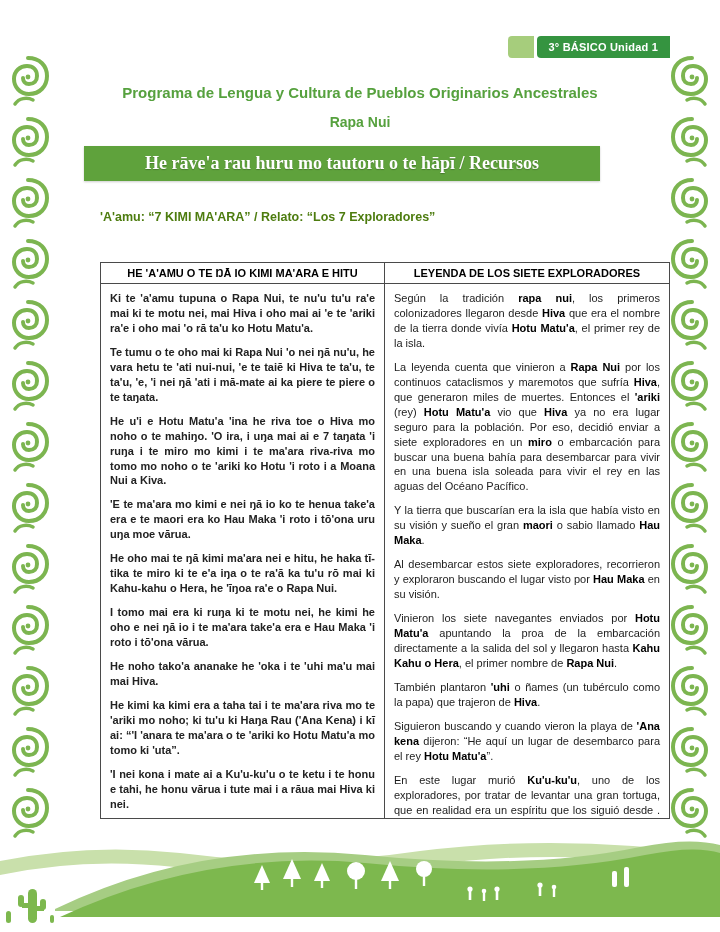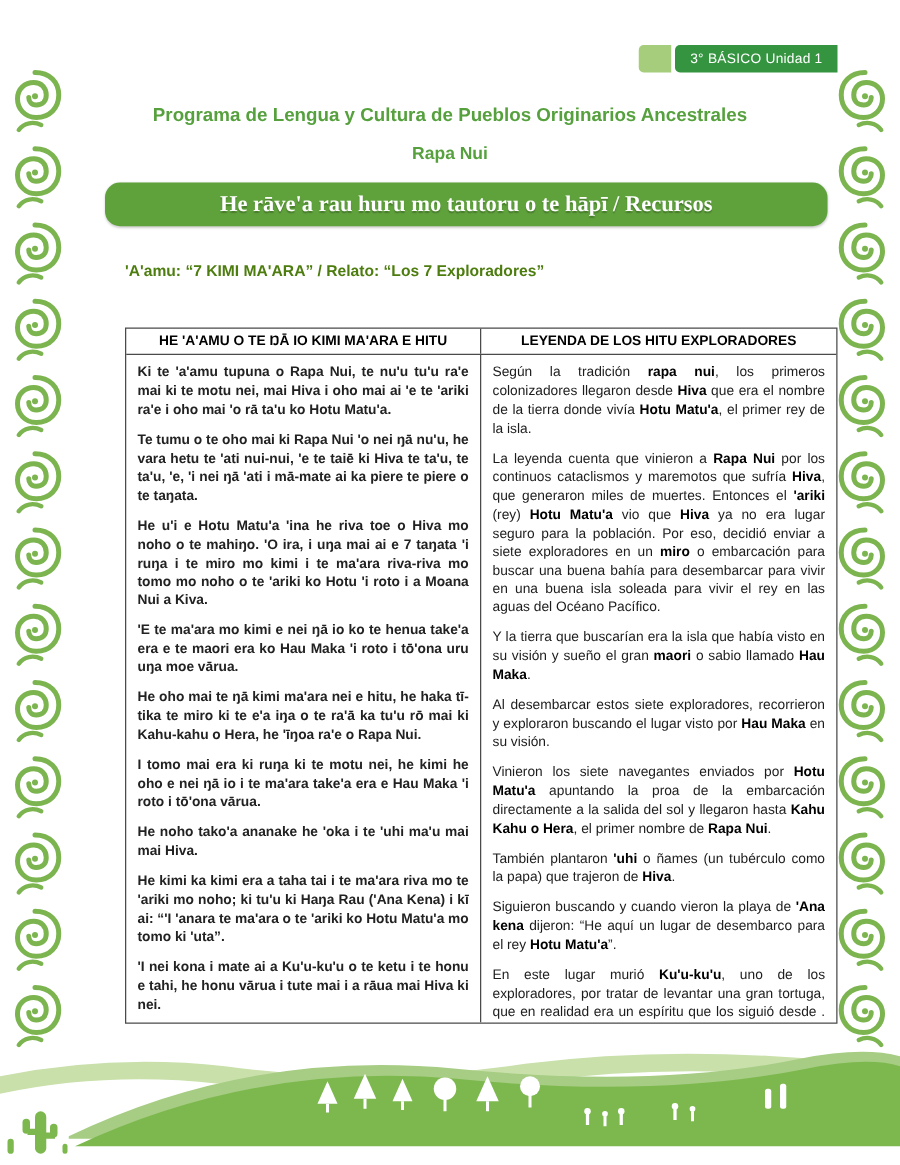--- a/index.html
+++ b/index.html
@@ -9,36 +9,36 @@
     font-family:"Liberation Sans",sans-serif;color:#1c1c1c;
   }
   
   .ornament-strip{position:absolute;top:54px;width:44px;height:792px;overflow:hidden;}
   .ornament-strip.left{left:6px;}
   .ornament-strip.right{right:6px;transform:scaleX(-1);}
   
   .badge-wrap{position:absolute;top:36px;right:50px;display:flex;align-items:stretch;height:22px;}
   .badge-accent{width:26px;background:#a6cd7c;border-radius:4px 0 0 4px;margin-right:3px;}
   .badge{
-    background:#359440;color:#ffffff;font-size:11px;font-weight:normal;
+    background:#359440;color:#ffffff;font-size:11px;font-weight:bold;
     display:flex;align-items:center;padding:5px 12px;border-radius:4px 0 0 4px;
     letter-spacing:.2px;
   }
   
   .program-title{
     position:absolute;top:84px;left:60px;right:60px;text-align:center;
     color:#56a13e;font-weight:bold;font-size:15px;
   }
   .program-subtitle{
     position:absolute;top:114px;left:60px;right:60px;text-align:center;
     color:#56a13e;font-weight:bold;font-size:14px;
   }
   .banner{
-    position:absolute;top:146px;left:84px;width:578px;height:35px;
-    background:#5fa23c;border-radius:12px;
+    position:absolute;top:146px;left:84px;width:516px;height:35px;
+    background:#5fa23c;border-radius:0;
     color:#ffffff;font-family:"Liberation Serif",serif;font-weight:bold;font-size:18px;
     display:flex;align-items:center;justify-content:center;
     text-shadow:0 1px 1px rgba(0,0,0,.25);
     box-shadow:0 1px 2px rgba(0,0,0,.2);
   }
   .story-label{
     position:absolute;top:210px;left:100px;right:80px;
     font-size:12.5px;font-weight:bold;color:#4d7c0f;
   }
   
@@ -119,21 +119,21 @@
   <div class="program-title">Programa de Lengua y Cultura de Pueblos Originarios Ancestrales</div>
   <div class="program-subtitle">Rapa Nui</div>
 
   <div class="banner">He rāve'a rau huru mo tautoru o te hāpī / Recursos</div>
 
   <div class="story-label">'A'amu: “7 KIMI MA'ARA” / Relato: “Los 7 Exploradores”</div>
 
   <div class="story-table">
     <div class="thead">
       <div class="th first">HE 'A'AMU O TE ŊĀ IO KIMI MA'ARA E HITU</div>
-      <div class="th">LEYENDA DE LOS HITU EXPLORADORES</div>
+      <div class="th">LEYENDA DE LOS SIETE EXPLORADORES</div>
     </div>
     <div class="tbody">
       <div class="td first">
           <p class="para">Ki te 'a'amu tupuna o Rapa Nui, te nu'u tu'u ra'e mai ki te motu nei, mai Hiva i oho mai ai 'e te 'ariki ra'e i oho mai 'o rā ta'u ko Hotu Matu'a.</p>
           <p class="para">Te tumu o te oho mai ki Rapa Nui 'o nei ŋā nu'u, he vara hetu te 'ati nui-nui, 'e te taiē ki Hiva te ta'u, te ta'u, 'e, 'i nei ŋā 'ati i mā-mate ai ka piere te piere o te taŋata.</p>
           <p class="para">He u'i e Hotu Matu'a 'ina he riva toe o Hiva mo noho o te mahiŋo. 'O ira, i uŋa mai ai e 7 taŋata 'i ruŋa i te miro mo kimi i te ma'ara riva-riva mo tomo mo noho o te 'ariki ko Hotu 'i roto i a Moana Nui a Kiva.</p>
           <p class="para">'E te ma'ara mo kimi e nei ŋā io ko te henua take'a era e te maori era ko Hau Maka 'i roto i tō'ona uru uŋa moe vārua.</p>
           <p class="para">He oho mai te ŋā kimi ma'ara nei e hitu, he haka tī-tika te miro ki te e'a iŋa o te ra'ā ka tu'u rō mai ki Kahu-kahu o Hera, he 'īŋoa ra'e o Rapa Nui.</p>
           <p class="para">I tomo mai era ki ruŋa ki te motu nei, he kimi he oho e nei ŋā io i te ma'ara take'a era e Hau Maka 'i roto i tō'ona vārua.</p>
           <p class="para">He noho tako'a ananake he 'oka i te 'uhi ma'u mai mai Hiva.</p>

